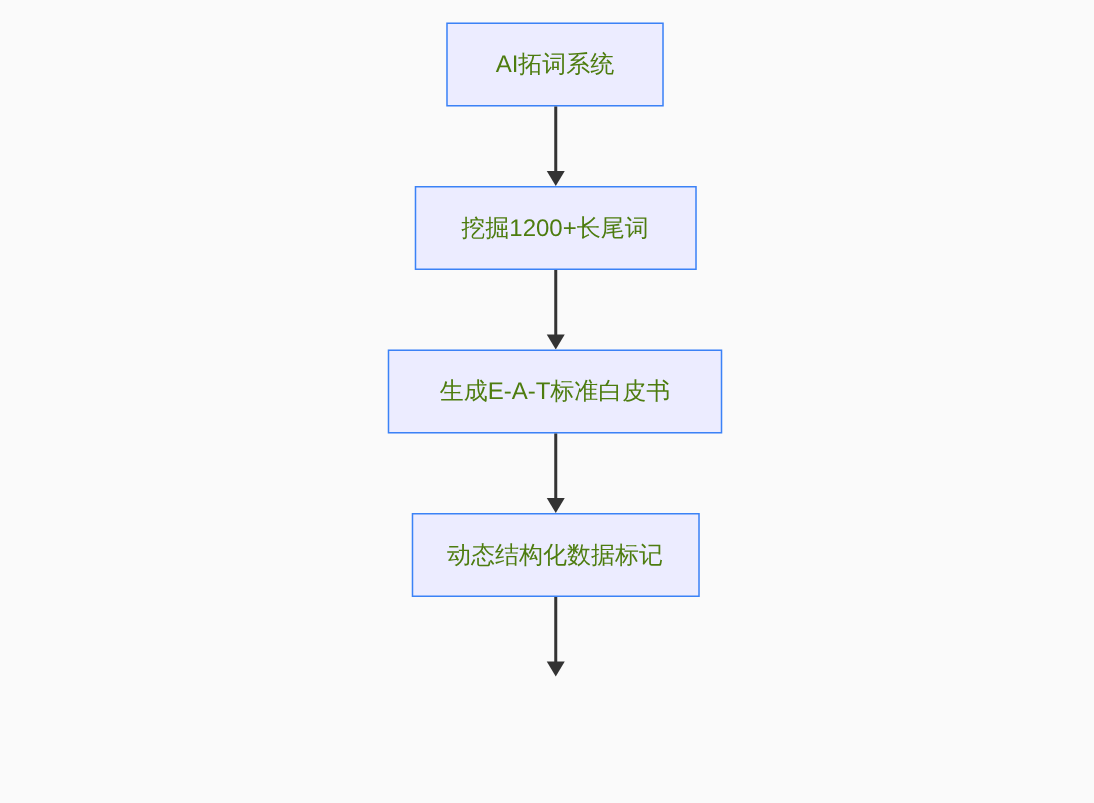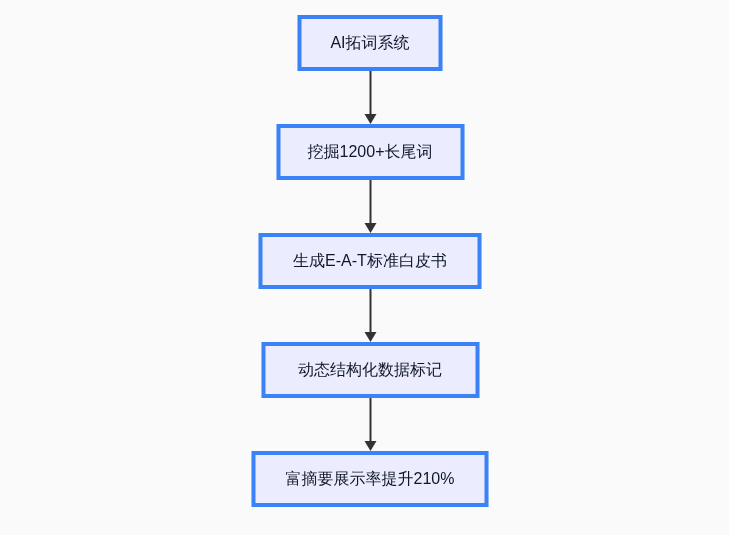--- a/index.html
+++ b/index.html
@@ -20,33 +20,33 @@
     top: 15px;
     transform: translateX(-50%);
     display: flex;
     flex-direction: column;
     align-items: center;
   }
   .node {
     box-sizing: border-box;
     height: 56px;
     background: #ececff;
-    border: 4px solid #3b82f6;
-    color: #0f172a;
+    border: 1px solid #3b82f6;
+    color: #4d7c0f;
     font-size: 16px;
     display: flex;
     align-items: center;
     justify-content: center;
     white-space: nowrap;
     text-align: center;
   }
   .node.n0 { width: 145px; }
   .node.n1 { width: 188px; }
   .node.n2 { width: 223px; align-items: center; }
-  .node.n3 { width: 218px; font-family: Liberation Mono, monospace; }
+  .node.n3 { width: 192px; font-family: Liberation Mono, monospace; }
   .node.n4 { width: 237px; }
   .edge {
     height: 53px;
     display: flex;
     flex-direction: column;
     align-items: center;
     justify-content: flex-start;
   }
   .edge .shaft {
     width: 2px;
@@ -96,17 +96,14 @@
 
   <div class="node n3">
     <span>动态结构化数据标记</span>
   </div>
 
   <div class="edge">
     <div class="shaft"></div>
     <div class="head"></div>
   </div>
 
-  <div class="node n4">
-    <span>富摘要展示率提升210%</span>
-  </div>
 
 </div>
 
 </body></html>

